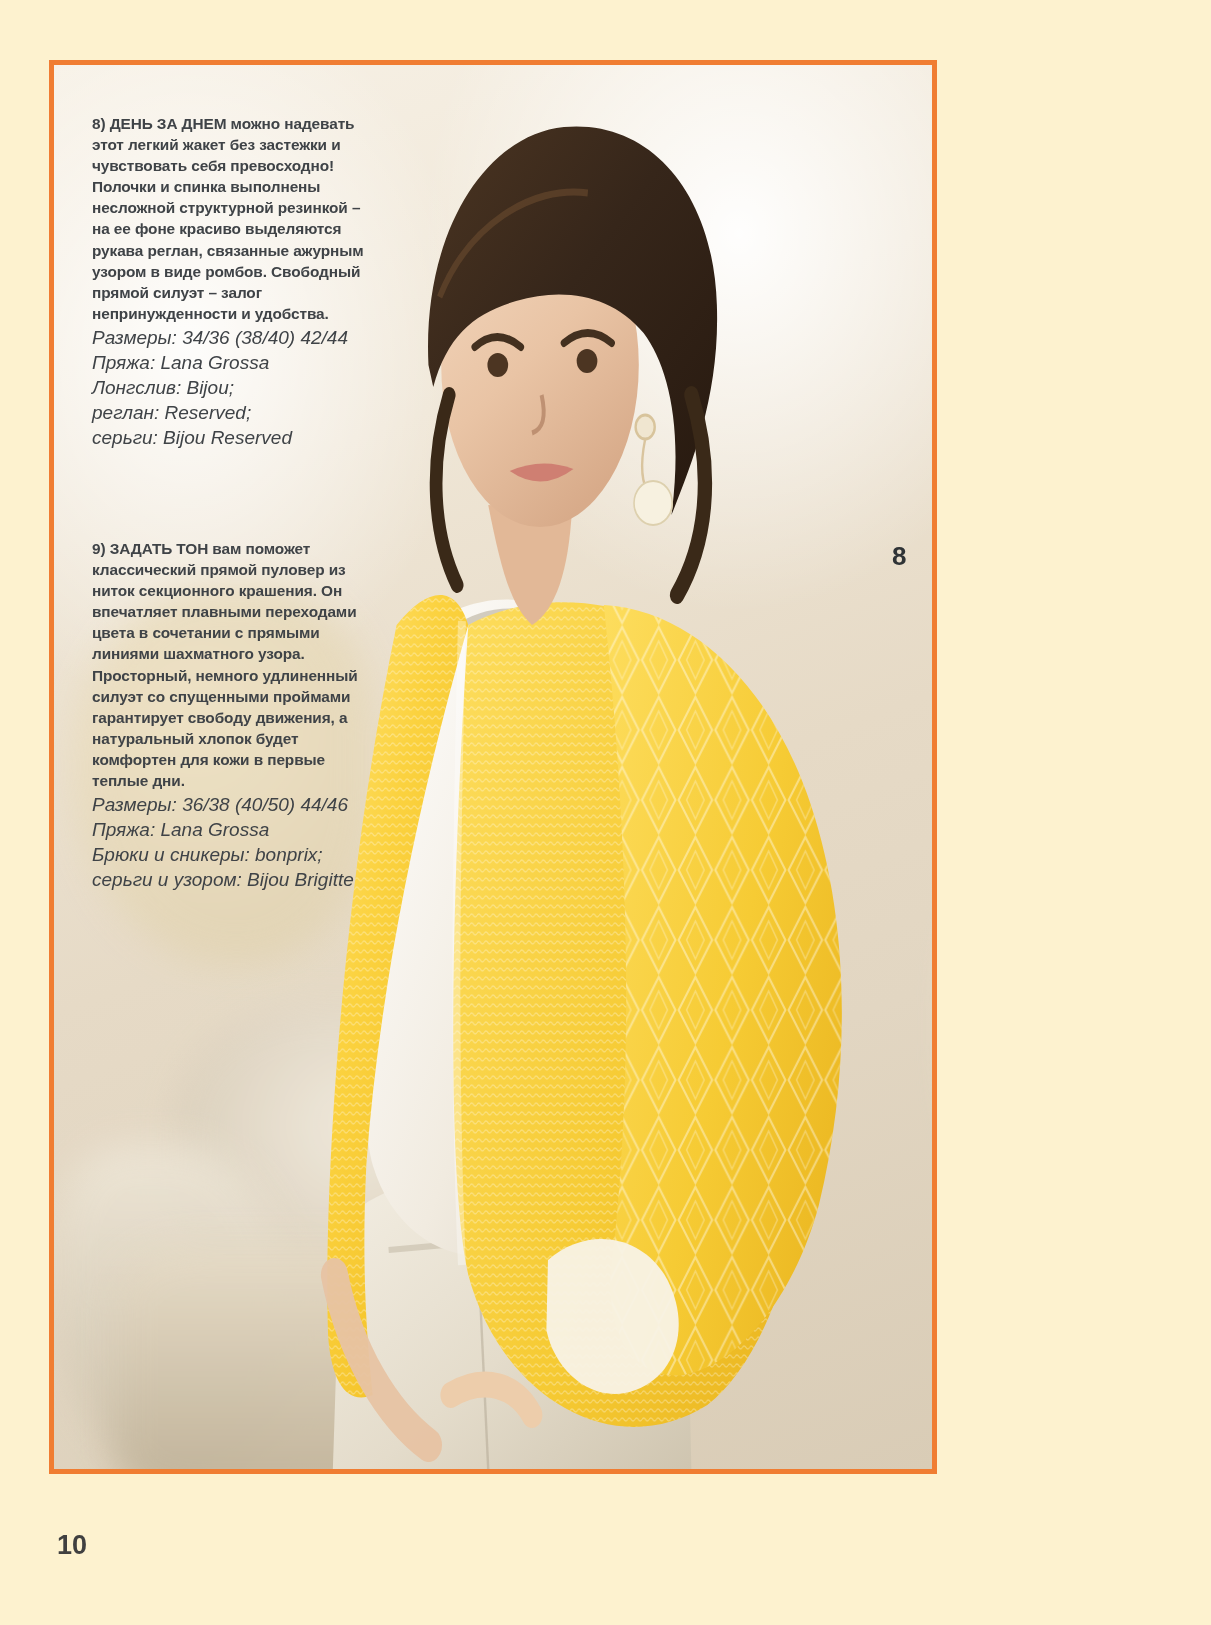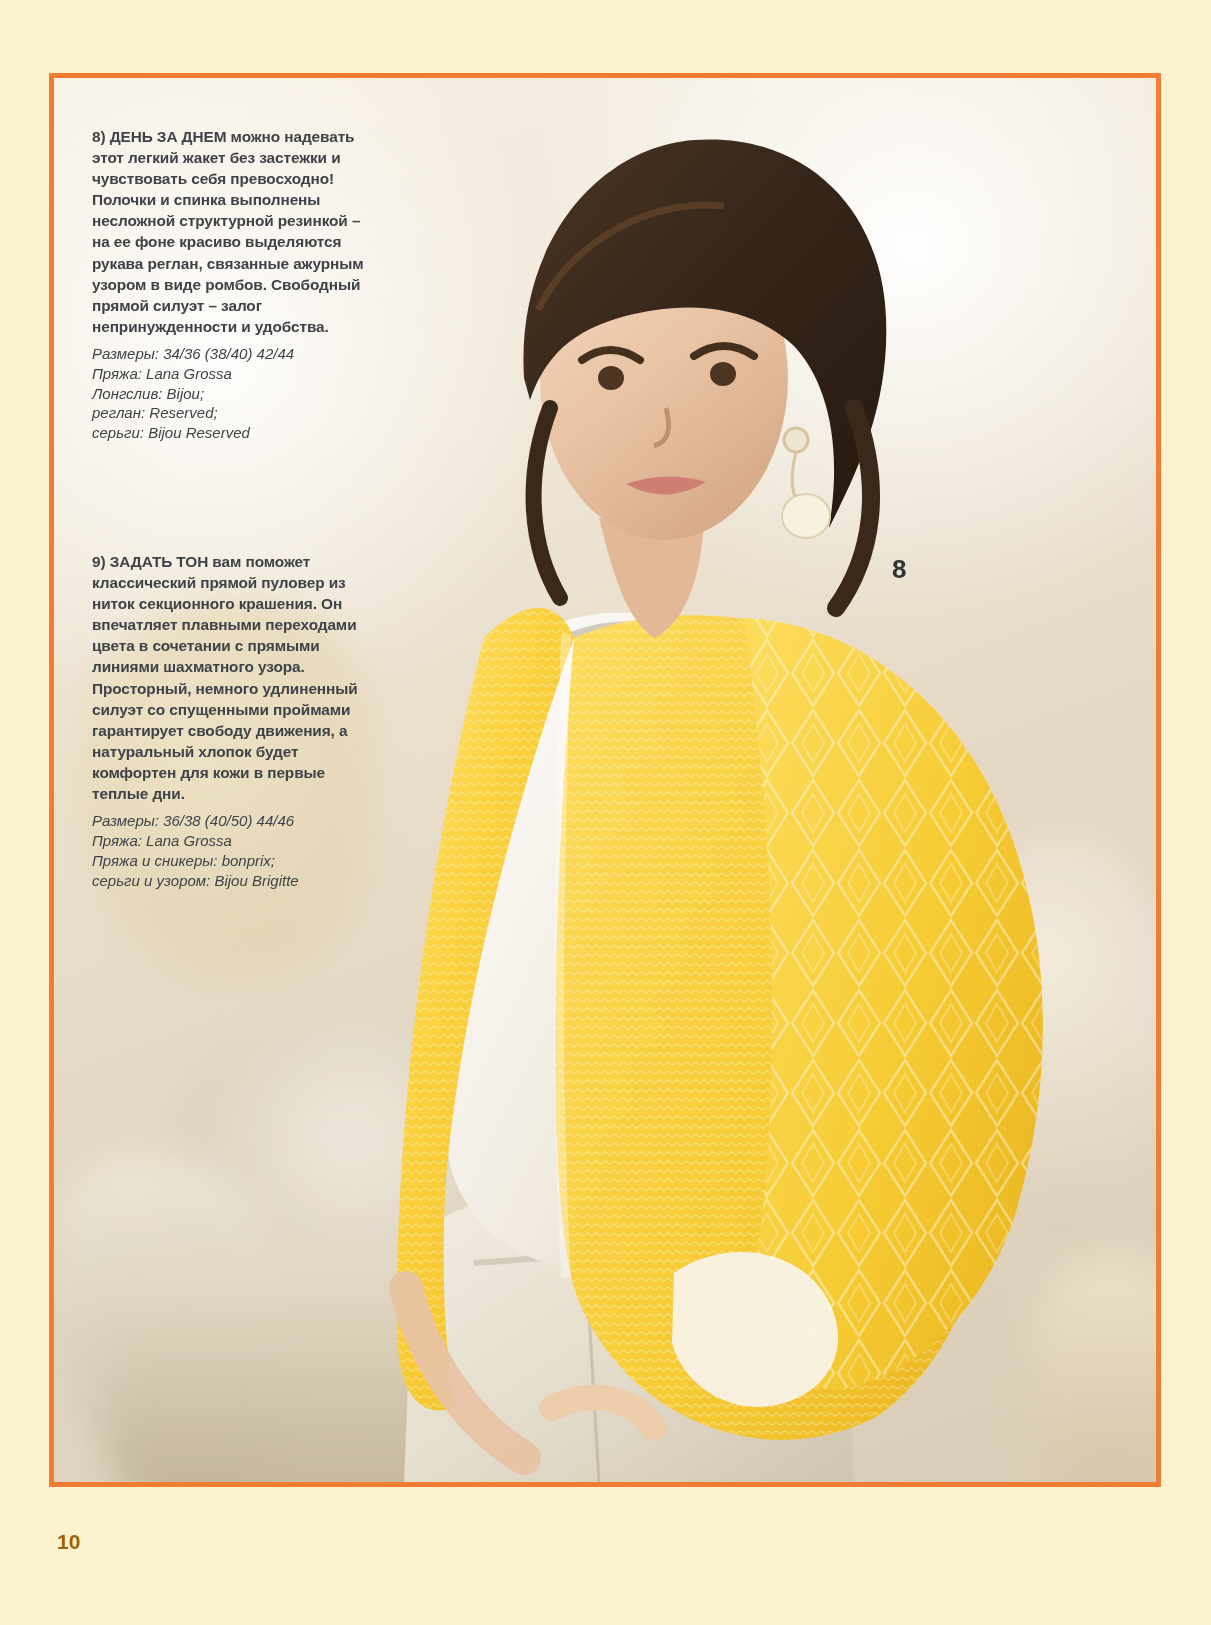--- a/index.html
+++ b/index.html
@@ -19,22 +19,22 @@
   .page {
     position: absolute;
     inset: 0;
     background: #fdf2cf;
   }
 
   
   .frame {
     position: absolute;
     left: 49px;
-    top: 73px;
-    width: 1112px;
+    top: 60px;
+    width: 888px;
     height: 1414px;
     border: 5px solid #f07d32;
     box-sizing: border-box;
     background: #fdba74;
     overflow: hidden;
   }
 
   
   .photo {
     position: absolute;
@@ -73,45 +73,45 @@
   .para {
     font-weight: bold;
     font-size: 15.4px;
     line-height: 1.37;
     color: #3f4347;
     margin: 0;
     letter-spacing: -0.1px;
   }
   .lead { color: #3f4347; }
   .credits {
-    margin-top: 7px;
+    margin-top: 1px;
     font-style: italic;
-    font-size: 15px;
+    font-size: 19px;
     line-height: 1.32;
     color: #3f4347;
     font-weight: normal;
   }
   .credits div { white-space: nowrap; }
 
   .figure-number {
     position: absolute;
     left: 838px;
     top: 476px;
     font-size: 26px;
     font-weight: bold;
     color: #2f3336;
   }
 
   .page-number {
     position: absolute;
     left: 57px;
     top: 1530px;
-    font-size: 21px;
+    font-size: 27px;
     font-weight: bold;
-    color: #a16207;
+    color: #404040;
   }
 </style>
 </head>
 <body>
 
 <div class="page">
 
   <div class="frame">
 
     <div class="photo">
@@ -229,21 +229,21 @@
 
     <div class="text-col block-9">
       <p class="para">
         <span class="lead">9)</span>
         <span class="lead">ЗАДАТЬ ТОН</span>
         <span>вам поможет классический прямой пуловер из ниток секционного крашения. Он впечатляет плавными переходами цвета в сочетании с прямыми линиями шахматного узора. Просторный, немного удлиненный силуэт со спущенными проймами гарантирует свободу движения, а натуральный хлопок будет комфортен для кожи в первые теплые дни.</span>
       </p>
       <div class="credits">
         <div>Размеры: 36/38 (40/50) 44/46</div>
         <div>Пряжа: Lana Grossa</div>
-        <div>Пряжа и сникеры: bonprix;</div>
+        <div>Брюки и сникеры: bonprix;</div>
         <div>серьги и узором: Bijou Brigitte</div>
       </div>
     </div>
 
     <div class="figure-number">8</div>
 
   </div>
 
   <div class="page-number">10</div>
 

